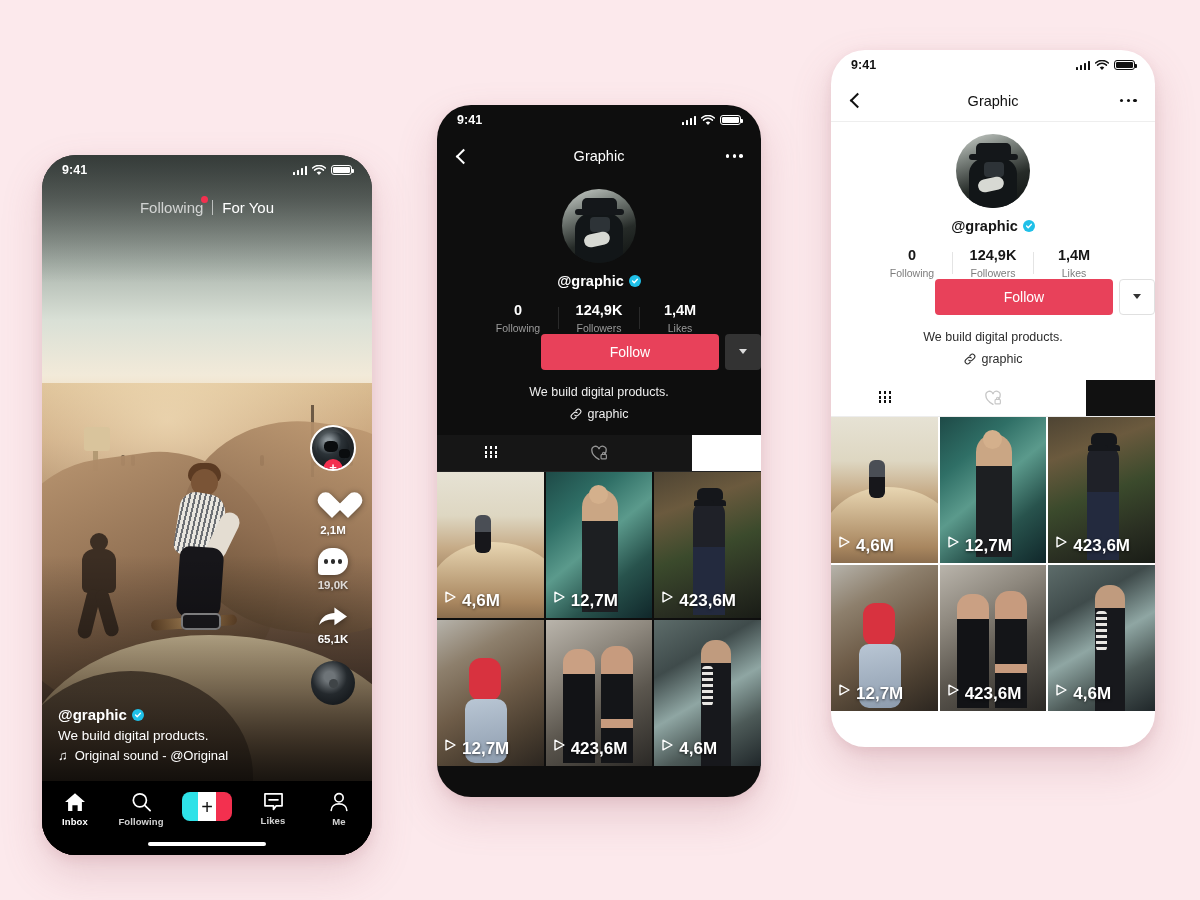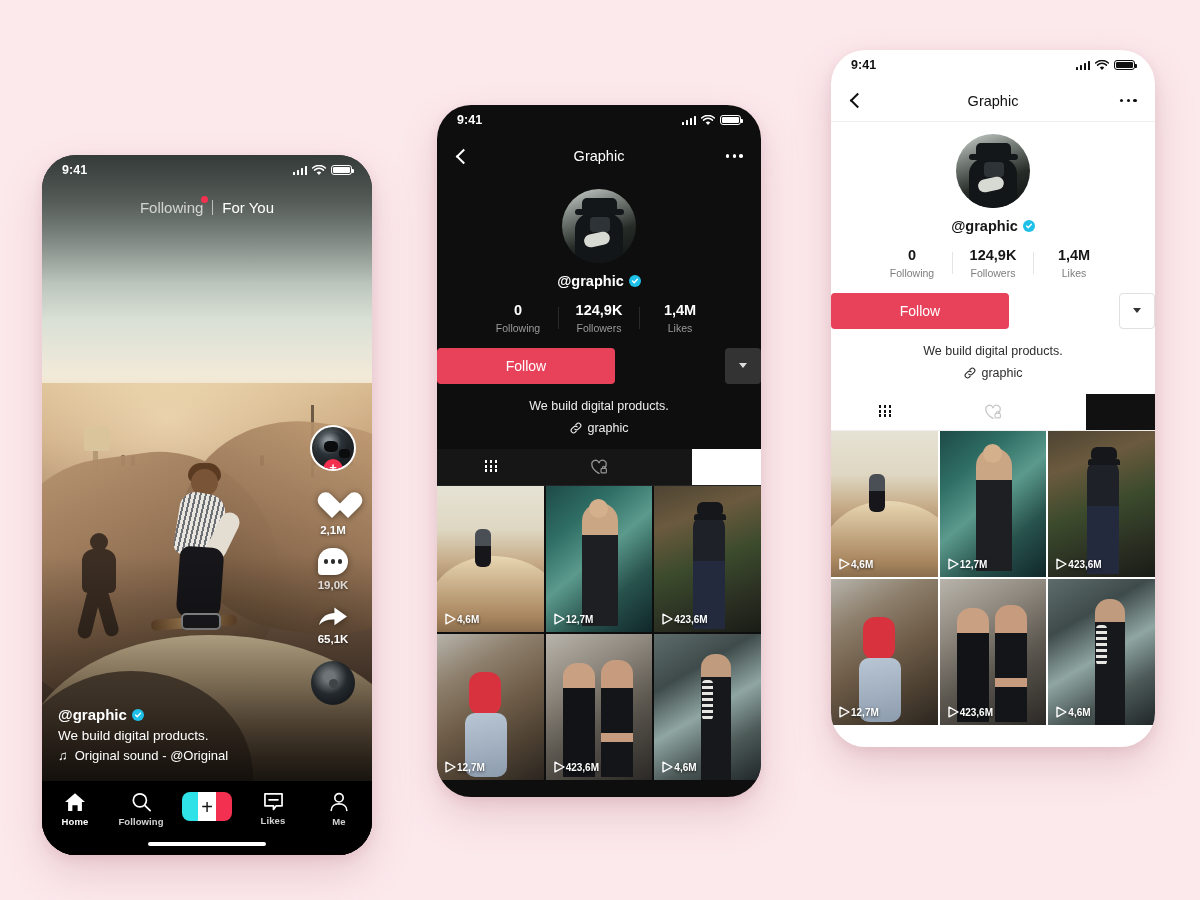--- a/index.html
+++ b/index.html
@@ -164,41 +164,41 @@
   .pa-hand { position:absolute; left:22px; top:44px; width:26px; height:13px; border-radius:7px; background:#d7d9d3; transform: rotate(-12deg); }
 
   .prof-handle { text-align:center; margin-top:10px; font-size:14.5px; font-weight:700; display:flex; align-items:center; justify-content:center; gap:5px; }
 
   .stats { display:flex; align-items:center; justify-content:center; margin-top:13px; }
   .stat { width:80px; text-align:center; }
   .stat .v { font-size:14.5px; font-weight:700; line-height:1.15; }
   .stat .k { font-size:10.5px; margin-top:3px; }
   .stat-div { width:1px; height:22px; }
 
-  .follow-row { display:flex; align-items:center; justify-content:space-between; gap:6px; margin-top:14px; }
+  .follow-row { display:flex; align-items:center; justify-content:flex-end; gap:6px; }
   .btn-follow { width:178px; height:36px; border-radius:4px; border:none; color:#fff; font-size:14px;
                 font-family:"Liberation Sans", sans-serif; cursor:pointer; }
   .btn-caret { width:36px; height:36px; border-radius:4px; display:flex; align-items:center; justify-content:center; cursor:pointer; }
   .caret-d { width:0; height:0; border-left:4.5px solid transparent; border-right:4.5px solid transparent; border-top:5px solid currentColor; }
 
   .bio { text-align:center; font-size:12.5px; margin-top:15px; }
   .link-row { text-align:center; font-size:12.5px; margin-top:8px; display:flex; align-items:center; justify-content:center; gap:6px; }
 
   .seg { display:flex; margin-top:14px; position:relative; }
   .seg > div { flex:1; display:flex; align-items:center; justify-content:center; height:36px; position:relative; }
   .seg-bars { display:flex; gap:2.6px; }
   .seg-bars i { width:2.4px; height:13px; display:block;
                 background: repeating-linear-gradient(180deg, currentColor 0 3px, transparent 3px 4.6px); }
   .seg-underline { position:absolute; bottom:0; left:12%; width:26%; height:2px; }
   .lockheart { width:18px; height:16px; position:relative; opacity:.55; }
 
   .grid { display:grid; grid-template-columns: repeat(3, 1fr); gap:2px; }
   .cell { position:relative; height:146px; overflow:hidden; }
-  .cell .views { position:absolute; left:7px; bottom:7px; color:#fff; font-size:10px; font-weight:600;
-                 display:flex; align-items:flex-end; text-shadow:0 1px 3px rgba(0,0,0,.7); }
+  .cell .views { position:absolute; left:7px; bottom:7px; color:#fff; font-size:17px; font-weight:600;
+                 display:flex; align-items:flex-start; gap:5px; text-shadow:0 1px 3px rgba(0,0,0,.7); }
   .play-ring { width:13px; height:12px; position:relative; }
   .play-ring svg { width:13px; height:12px; display:block; }
 
   
   .th { position:absolute; inset:0; }
   .th1 { background: linear-gradient(180deg,#e6e2d4 0%,#ded7c2 30%,#c6ab87 52%,#9d7e5d 74%,#6d553f 100%); }
   .th1::before { content:""; position:absolute; left:-10%; top:48%; width:130%; height:64%; border-radius:48% 52% 0 0/62% 60% 0 0;
                  background: linear-gradient(180deg,#e8d6b2,#a8865f 65%,#6b533c); }
   .th1::after { content:""; position:absolute; left:36%; top:30%; width:16px; height:38px; border-radius:6px;
                 background: linear-gradient(180deg,#4a4e55 0 44%,#17171b 44% 100%); }
@@ -365,21 +365,21 @@
           <span>♫</span>
           <span>Original sound - @Original</span>
         </div>
       </div>
 
       <div class="tabbar">
         <div class="tb">
           <svg width="22" height="20" viewBox="0 0 24 22">
             <path d="M12 1.5 23 11h-3.4v10H14.9v-6.3H9.1V21H4.4V11H1L12 1.5Z" fill="#fff"></path>
           </svg>
-          <span class="lbl">Home</span>
+          <span class="lbl">Inbox</span>
         </div>
         <div class="tb dim">
           <svg width="21" height="20" viewBox="0 0 22 22">
             <circle cx="9.2" cy="9.2" r="7.2" stroke="#fff" stroke-width="1.9" fill="none"></circle>
             <path d="M14.6 14.6 20.5 20.5" stroke="#fff" stroke-width="1.9" stroke-linecap="round"></path>
           </svg>
           <span class="lbl">Following</span>
         </div>
         <div class="tb">
           <div class="tb-create-wrap">

